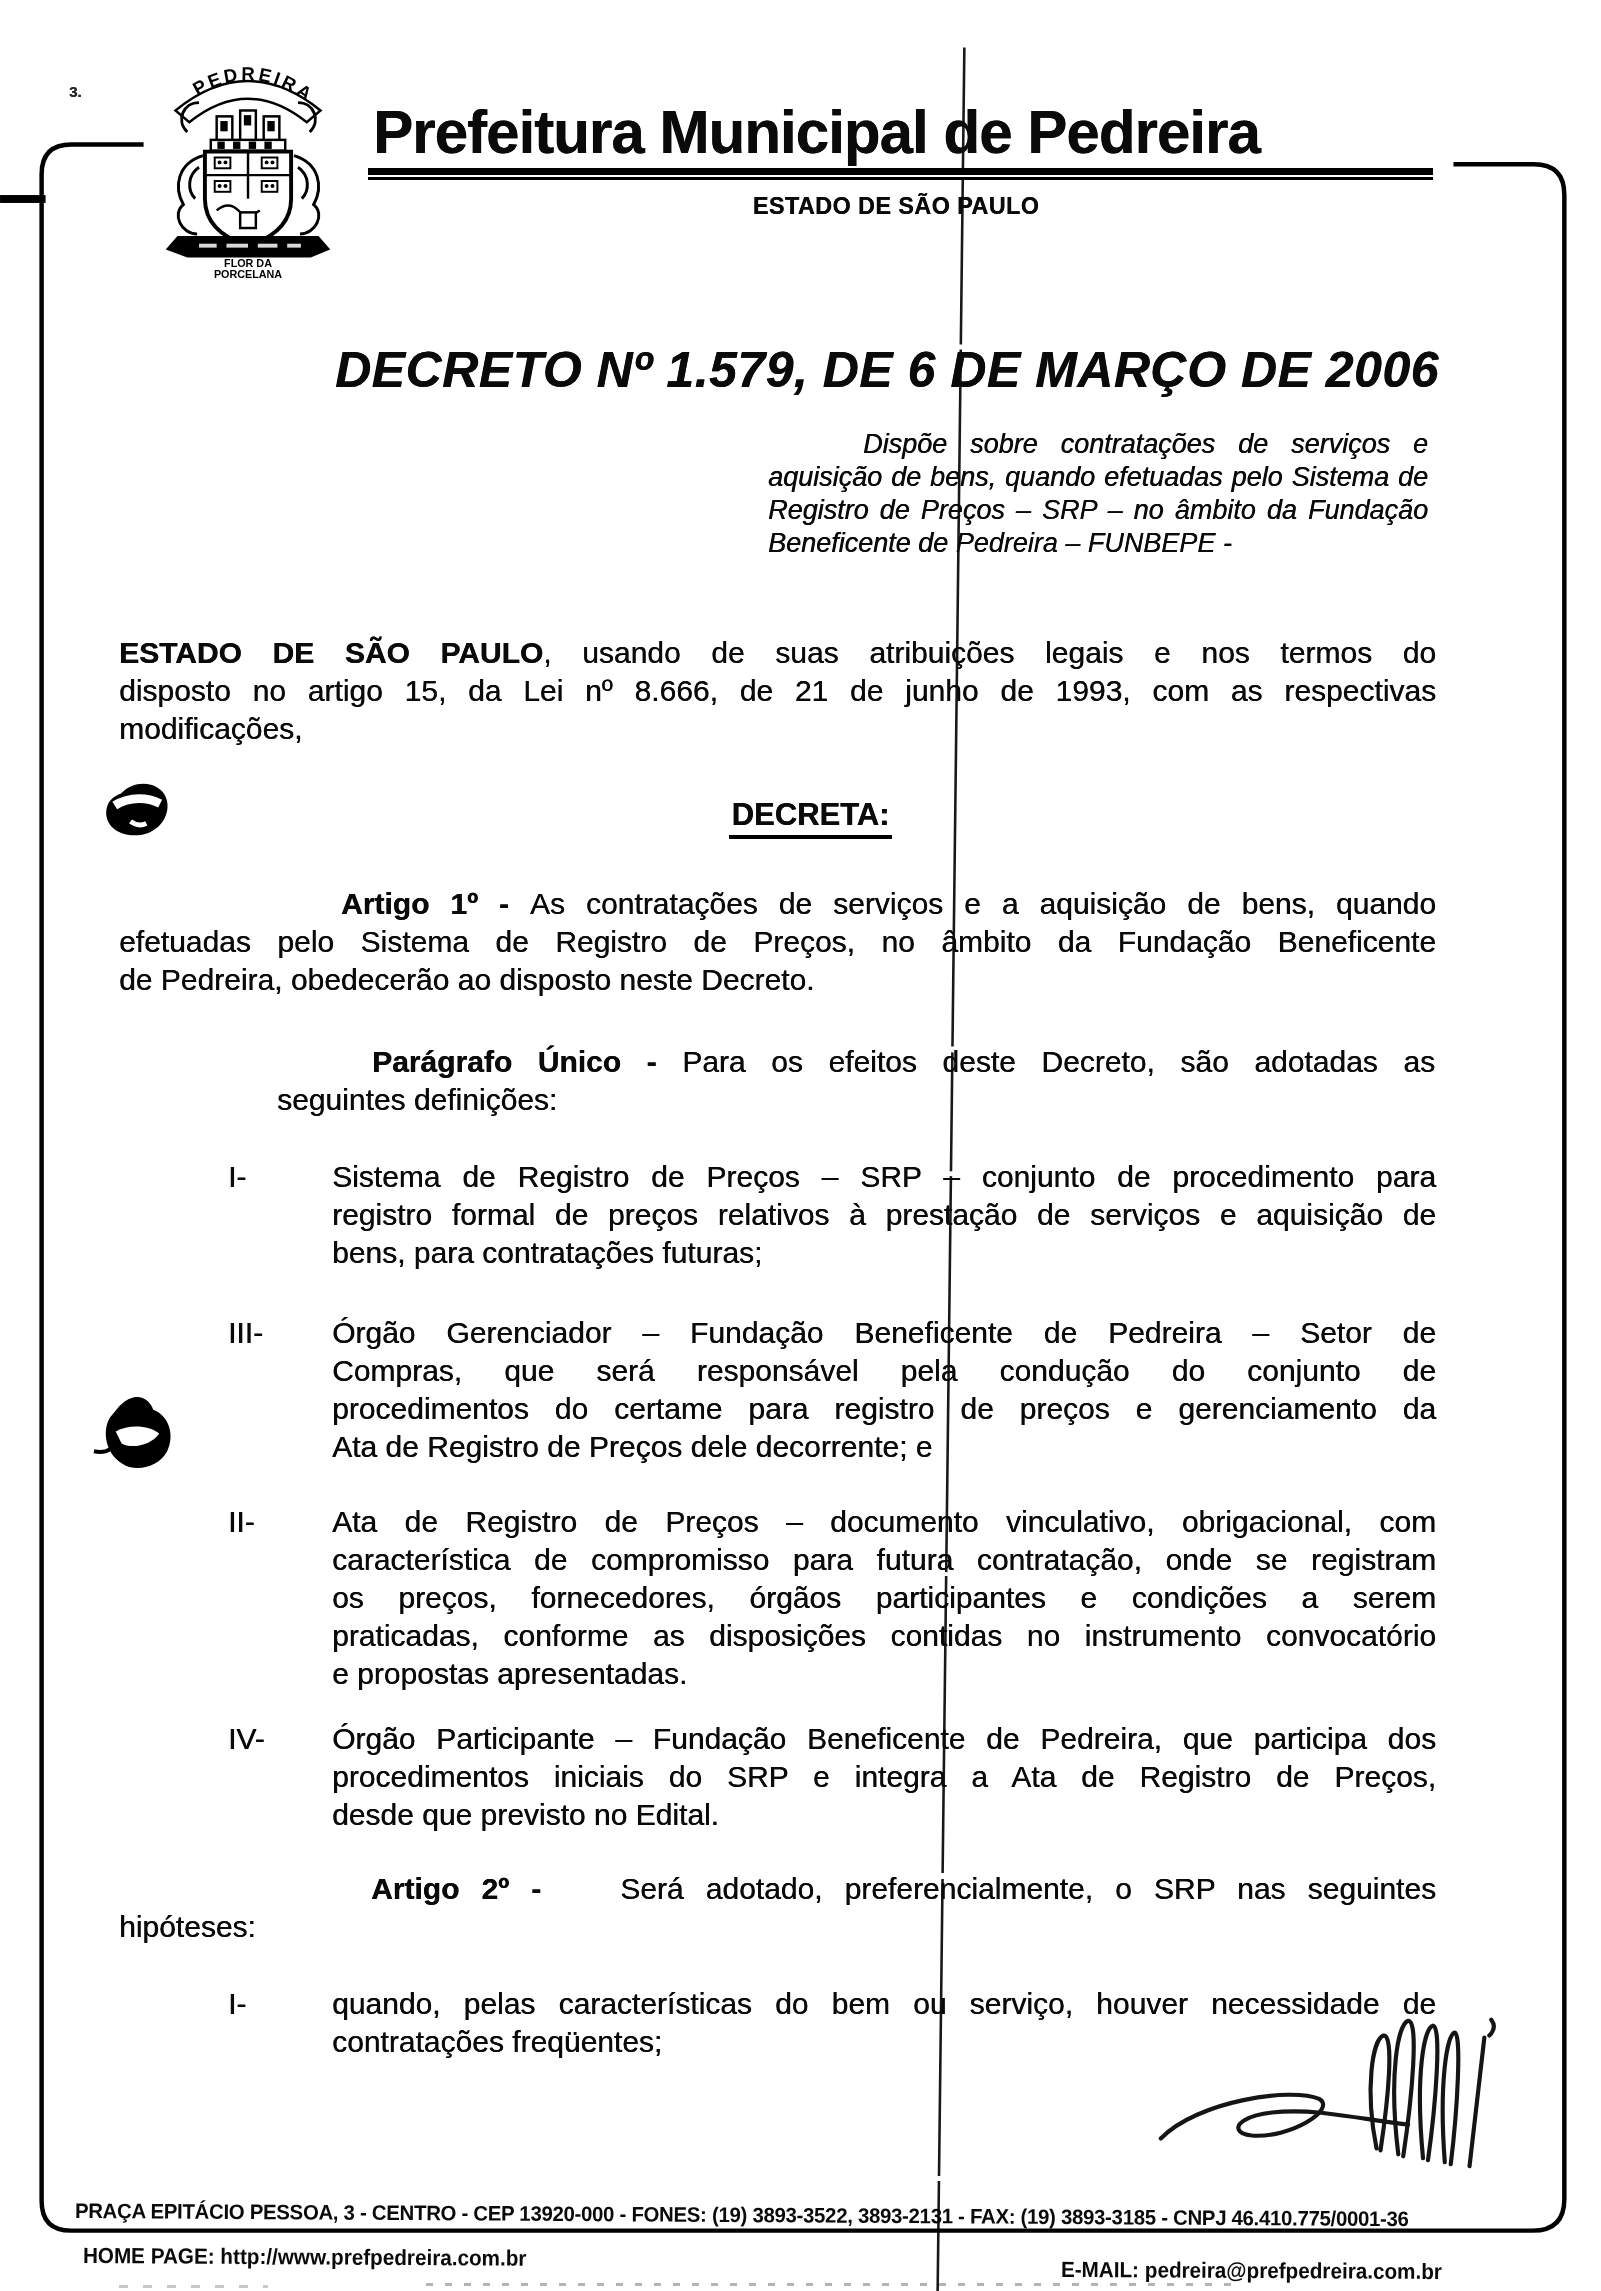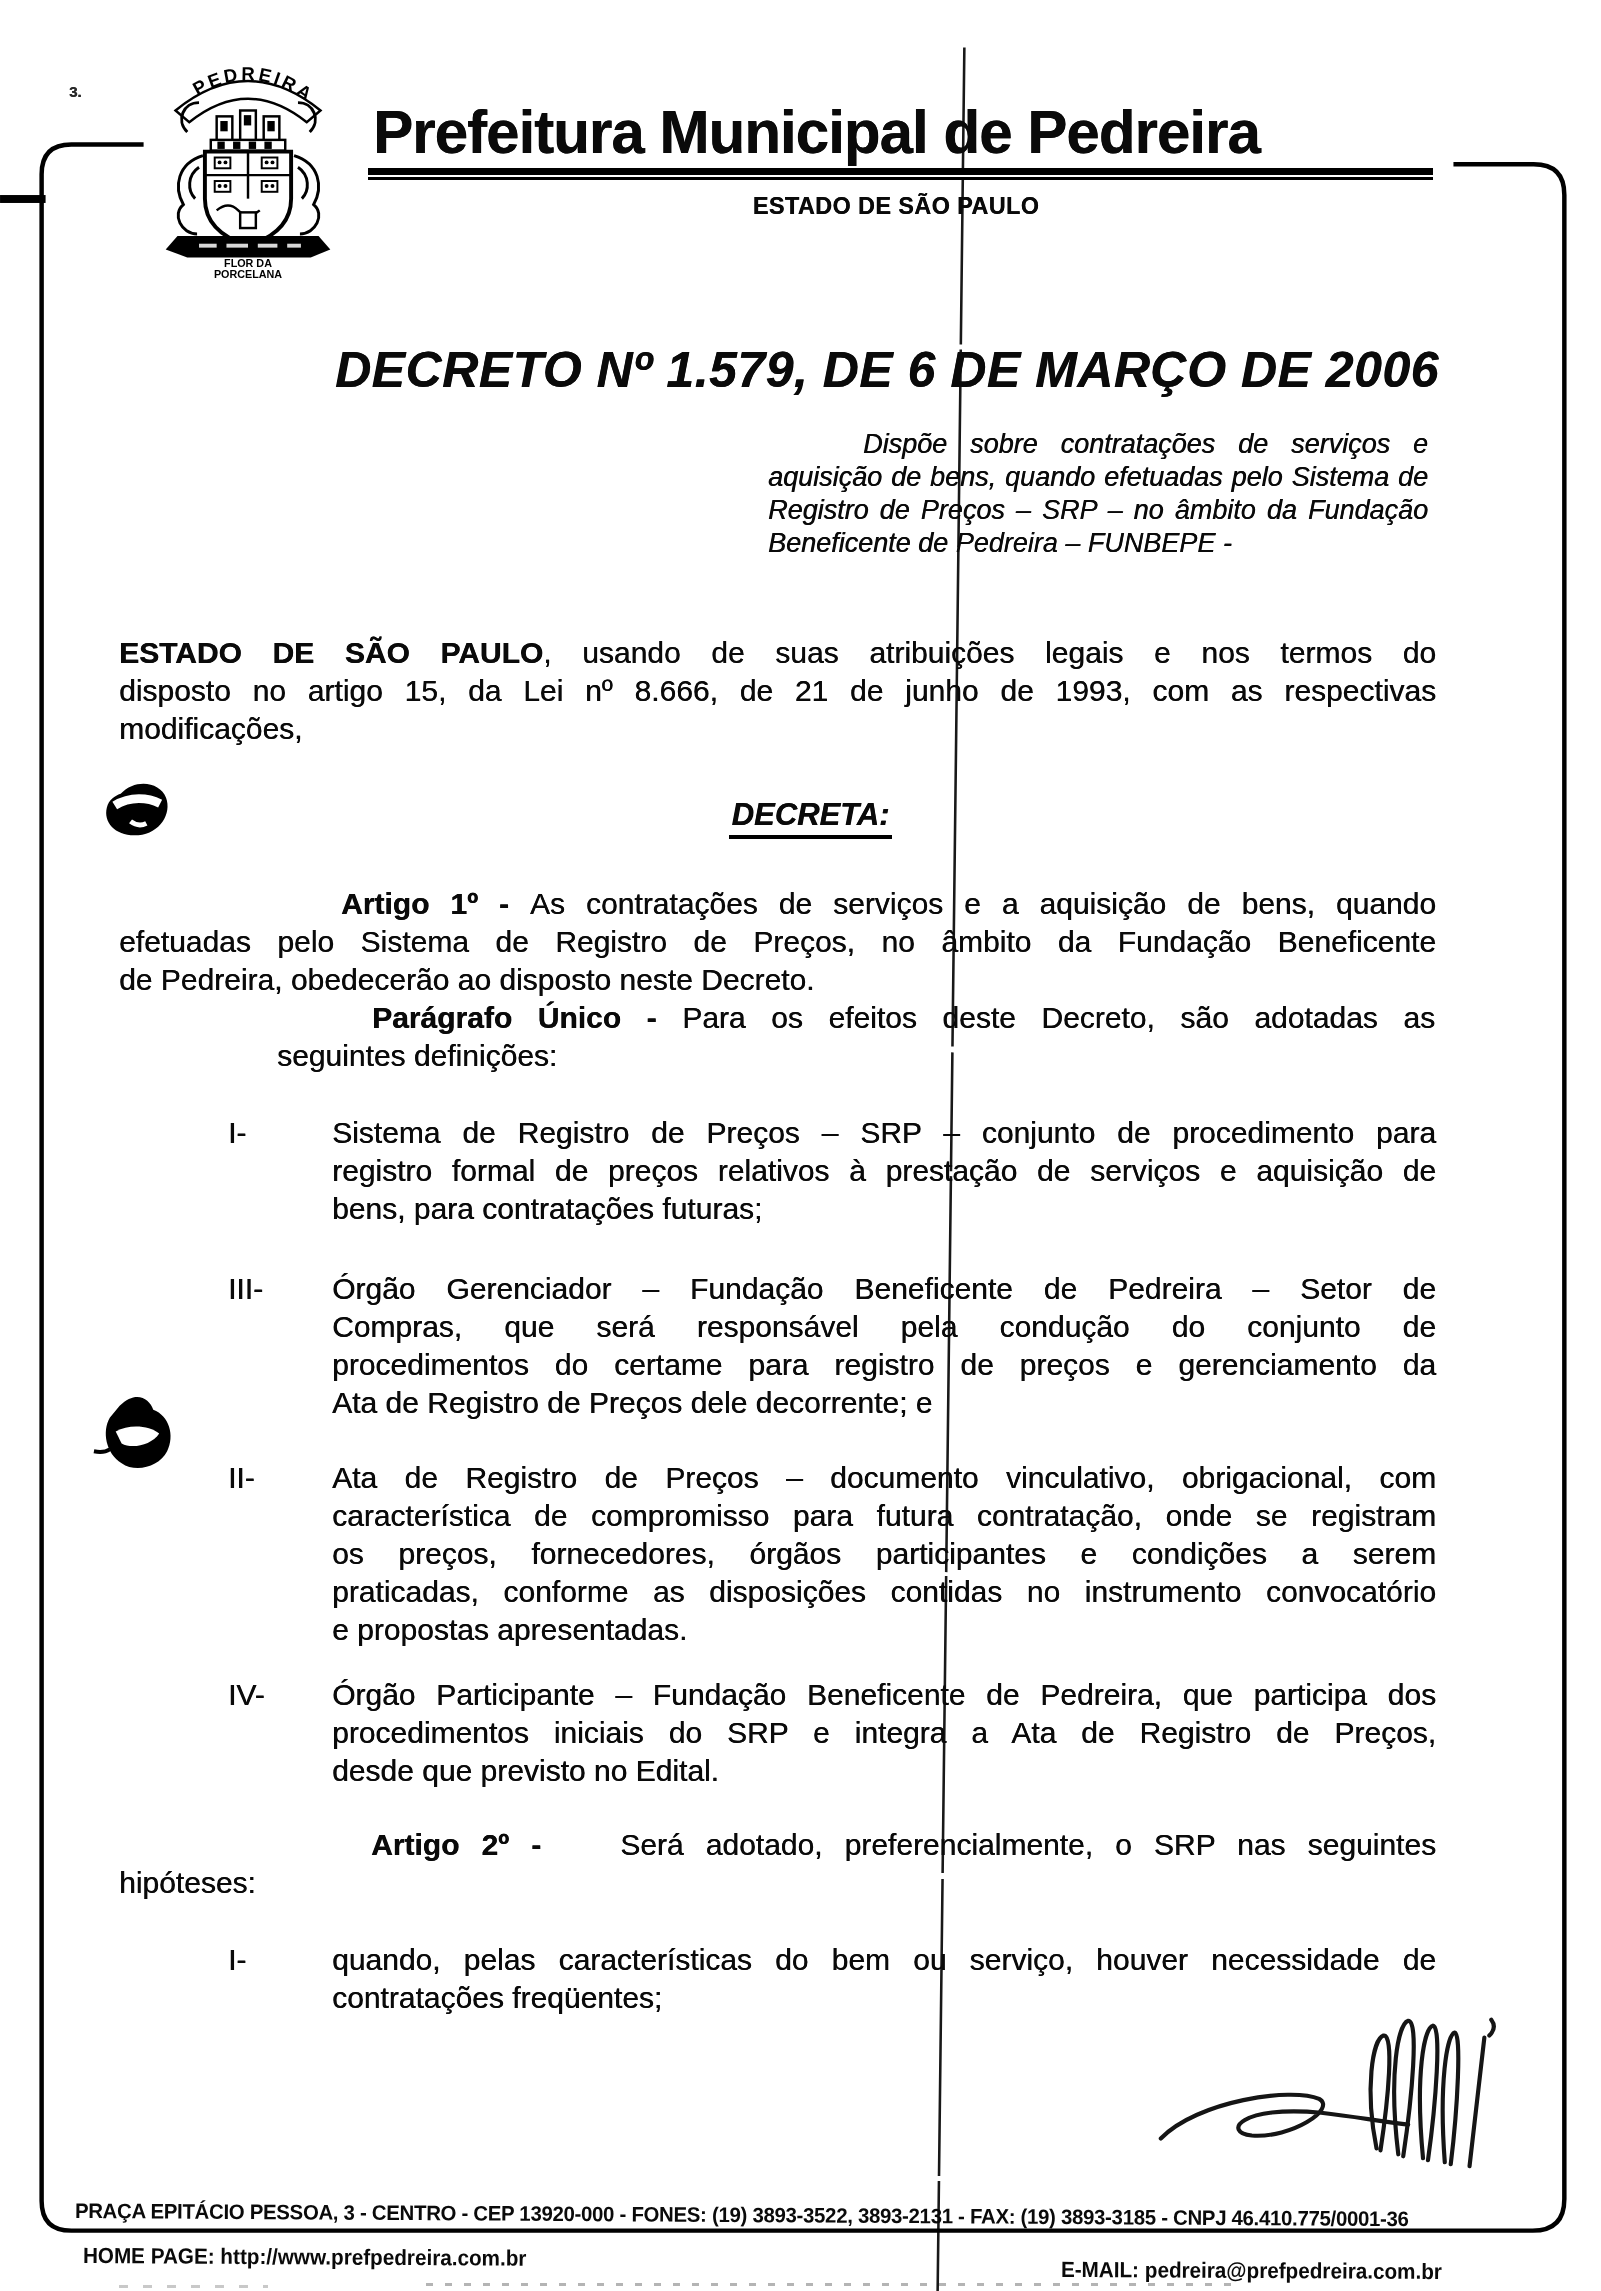--- a/index.html
+++ b/index.html
@@ -33,21 +33,21 @@
 
   .jl{text-align:justify;text-align-last:justify;}
   .el{text-align:left;}
   .ind163{text-indent:161px;}
   .ind224{text-indent:222px;}
   .ind96{text-indent:95px;}
   .ind255{text-indent:252px;}
   .paru{margin-left:158px;width:1158px;}
   .def{margin-left:213px;width:1104px;position:relative;}
   .def .mk{position:absolute;left:-104px;top:0;}
-  .mt48{margin-top:48px;font-style:italic;} .mt46{margin-top:46px;} .mt44{}
+  .mt48{margin-top:48px;} .mt46{margin-top:46px;} .mt44{margin-top:44px;}
   .mt43{margin-top:27px;} .mt42{margin-top:42px;} .mt39{margin-top:39px;}
   .mt37{margin-top:37px;} .mt36{margin-top:36px;}
   .decreta{text-align:center;}
   .decreta span{display:inline-block;border-bottom:4px solid #000;padding:0 3px 1px;
             font-weight:bold;font-size:31px;transform:translateX(33px);}
   .sp80{display:inline-block;width:79px;}
 
   .signature{position:absolute;left:1143px;top:1990px;}
   .blob1{position:absolute;left:91px;top:774px;}
   .blob2{position:absolute;left:84px;top:1388px;}

